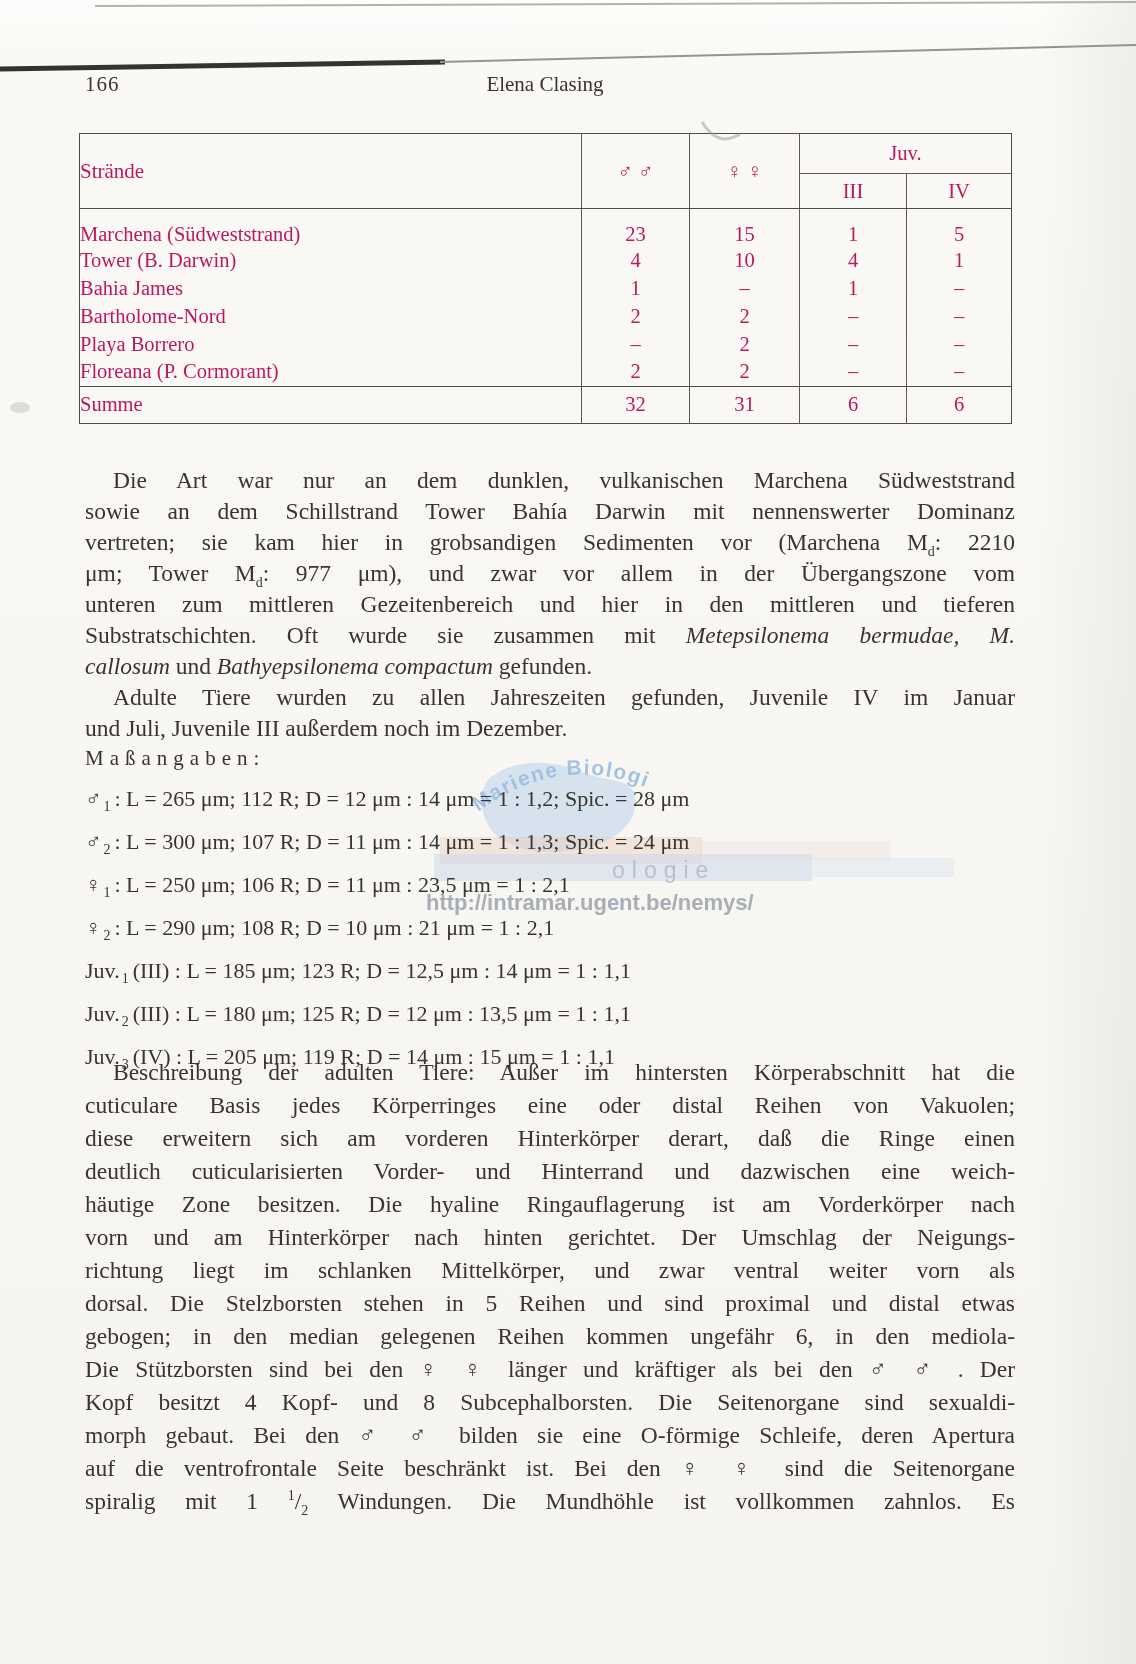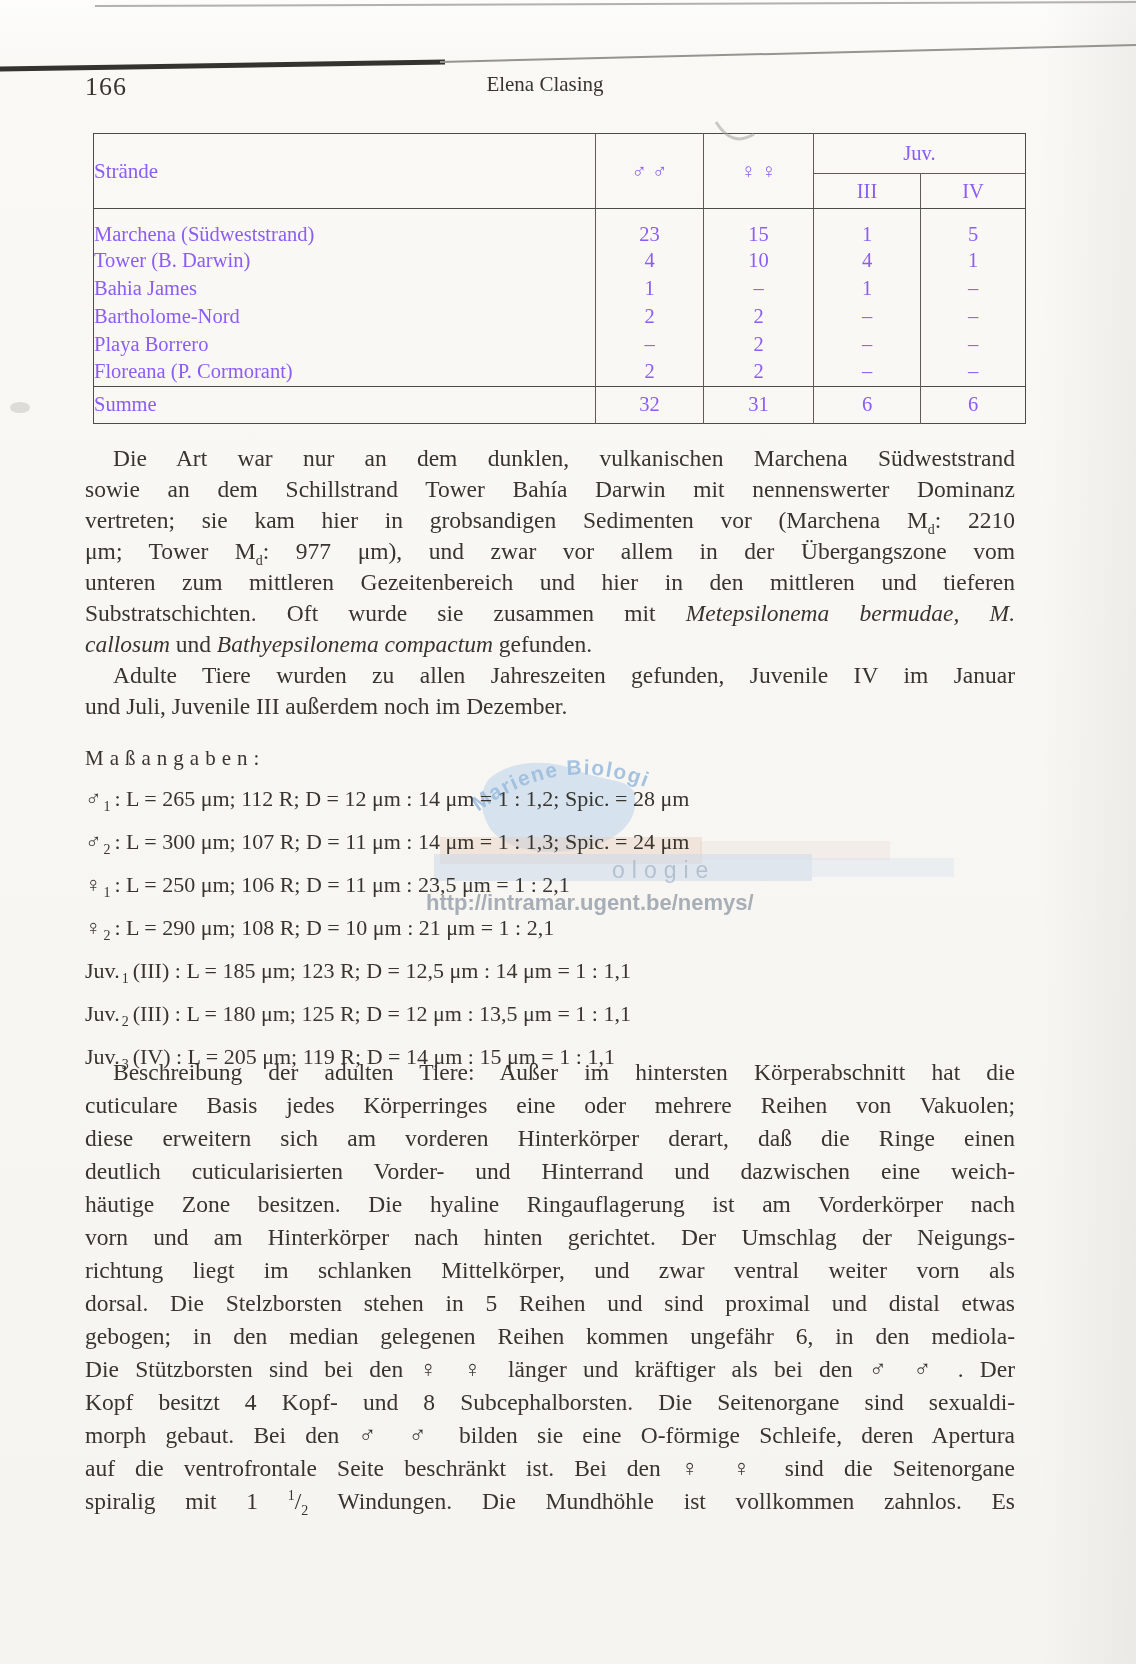--- a/index.html
+++ b/index.html
@@ -14,26 +14,26 @@
   .abs { position:absolute; }
   
   .shade-right { right:0; top:0; width:95px; height:100%;
     background:linear-gradient(90deg,rgba(110,105,95,0) 0%,rgba(110,105,95,0.08) 100%); }
   .shade-top { left:0; top:0; width:100%; height:58px;
     background:linear-gradient(180deg,rgba(255,255,255,0.6),rgba(255,255,255,0)); }
   .smudge-left { left:10px; top:402px; width:20px; height:11px; background:#c6c4bf;
     border-radius:50%; opacity:.55; }
 
   
-  #page-num { left:85px; top:72px; font-size:26px; letter-spacing:1px; }
+  #page-num { left:85px; top:72px; font-size:21px; letter-spacing:1px; }
   #running-head { left:0; top:72px; width:1090px; text-align:center; font-size:21px; }
 
   
-  #count-table { left:93px; top:133px; width:932px; border-collapse:collapse;
-    table-layout:fixed; font-size:20.5px; color:#8b5cf6; }
+  #count-table { left:79px; top:133px; width:932px; border-collapse:collapse;
+    table-layout:fixed; font-size:20.5px; color:#be185d; }
   #count-table th, #count-table td { font-weight:normal; padding:0; }
   #count-table { border:1.5px solid #4e4c46; }
   .cv { border-left:1px solid #5e5c55; }
   tr.h1 { height:40px; }
   tr.h2 { height:35px; }
   th.rspan { border-bottom:1px solid #4e4c46; vertical-align:middle; }
   th.name-h { text-align:left; padding-left:22px; font-size:21px; }
   th.juv-h { border-bottom:1px solid #5e5c55; text-align:center; }
   tr.h2 th { border-bottom:1px solid #4e4c46; text-align:center; }
   #count-table tbody tr { height:28px; }
@@ -44,21 +44,21 @@
   tr.sum td { border-top:1.5px solid #4e4c46; }
   tr.sum td.name-c { padding-left:22px; }
   th.females-h { position:relative; }
   .smudge-svg { position:absolute; left:6px; top:-16px; pointer-events:none; }
 
   
   .block { position:absolute; left:85px; width:930px; }
   .line { text-align:justify; text-align-last:justify; }
   .line.last { text-align-last:left; }
   .line.indent { text-indent:28px; }
-  #para12 { top:443px; font-size:23.5px; line-height:31px; }
+  #para12 { top:465px; font-size:23.5px; line-height:31px; }
   #para3  { top:1056px; font-size:23.5px; line-height:33px; }
   .it { font-style:italic; }
   sub, sup { font-size:14px; line-height:0; }
 
   
   #mass-label { top:746px; font-size:21px; letter-spacing:6px; }
   #mass-lines { top:781px; font-size:22px; line-height:35px; }
   .mline .sym { margin-right:2px; }
   .mline .msub { font-size:14px; vertical-align:-5px; margin-right:4px; }
 
@@ -197,21 +197,21 @@
   <div class="mline"><span class="sym">♂</span><span class="msub">2</span><span>: L = 300 μm; 107 R; D = 11 μm : 14 μm = 1 : 1,3; Spic. = 24 μm</span></div>
   <div class="mline"><span class="sym">♀</span><span class="msub">1</span><span>: L = 250 μm; 106 R; D = 11 μm : 23,5 μm = 1 : 2,1</span></div>
   <div class="mline"><span class="sym">♀</span><span class="msub">2</span><span>: L = 290 μm; 108 R; D = 10 μm : 21 μm = 1 : 2,1</span></div>
   <div class="mline"><span class="sym">Juv.</span><span class="msub">1</span><span>(III) : L = 185 μm; 123 R; D = 12,5 μm : 14 μm = 1 : 1,1</span></div>
   <div class="mline"><span class="sym">Juv.</span><span class="msub">2</span><span>(III) : L = 180 μm; 125 R; D = 12 μm : 13,5 μm = 1 : 1,1</span></div>
   <div class="mline"><span class="sym">Juv.</span><span class="msub">3</span><span>(IV) : L = 205 μm; 119 R; D = 14 μm : 15 μm = 1 : 1,1</span></div>
 </div>
 
 <div id="para3" class="block content-layer">
   <div class="line indent">Beschreibung der adulten Tiere: Außer im hintersten Körperabschnitt hat die</div>
-  <div class="line">cuticulare Basis jedes Körperringes eine oder mehrere Reihen von Vakuolen;</div>
+  <div class="line">cuticulare Basis jedes Körperringes eine oder distal Reihen von Vakuolen;</div>
   <div class="line">diese erweitern sich am vorderen Hinterkörper derart, daß die Ringe einen</div>
   <div class="line">deutlich cuticularisierten Vorder- und Hinterrand und dazwischen eine weich-</div>
   <div class="line">häutige Zone besitzen. Die hyaline Ringauflagerung ist am Vorderkörper nach</div>
   <div class="line">vorn und am Hinterkörper nach hinten gerichtet. Der Umschlag der Neigungs-</div>
   <div class="line">richtung liegt im schlanken Mittelkörper, und zwar ventral weiter vorn als</div>
   <div class="line">dorsal. Die Stelzborsten stehen in 5 Reihen und sind proximal und distal etwas</div>
   <div class="line">gebogen; in den median gelegenen Reihen kommen ungefähr 6, in den mediola-</div>
   <div class="line">Die Stützborsten sind bei den ♀ ♀ länger und kräftiger als bei den ♂ ♂ . Der</div>
   <div class="line">Kopf besitzt 4 Kopf- und 8 Subcephalborsten. Die Seitenorgane sind sexualdi-</div>
   <div class="line">morph gebaut. Bei den ♂ ♂ bilden sie eine O-förmige Schleife, deren Apertura</div>

